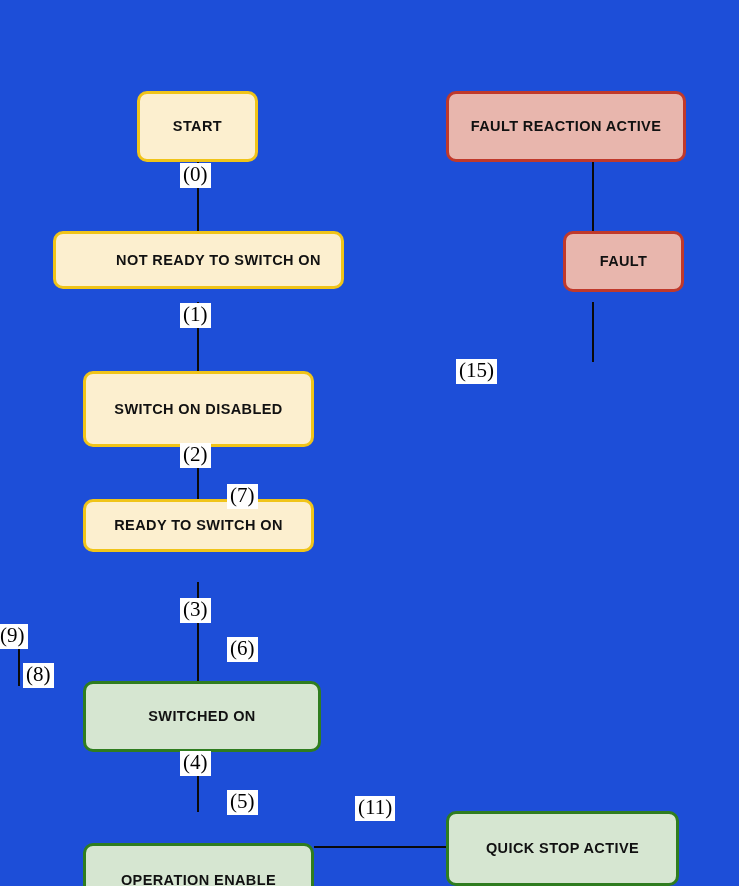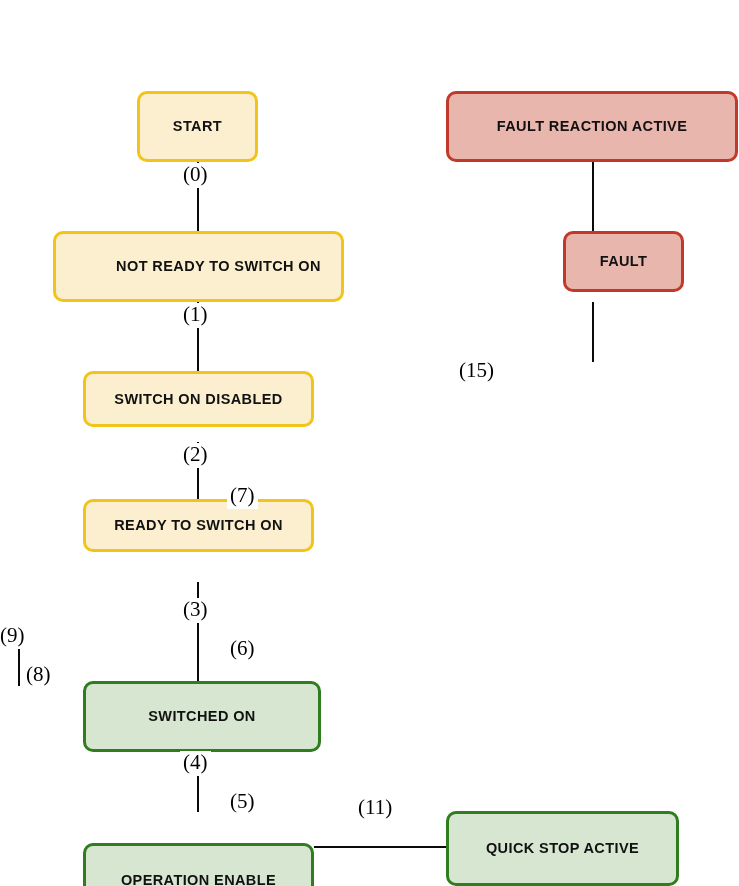--- a/index.html
+++ b/index.html
@@ -56,49 +56,49 @@
     box-sizing: border-box;
   }
   .connector {
     position: absolute;
     background: #0a0a0a;
   }
 </style>
 </head>
 <body>
 
-<div id="canvas" style="background: #ffffff;">
+<div id="canvas" style="background: #1d4ed8;">
 
   <div class="connectors-layer">
       <div class="connector" style="left: 197px; top: 162px; width: 2px; height: 70px;"></div>
       <div class="connector" style="left: 197px; top: 302px; width: 2px; height: 70px;"></div>
       <div class="connector" style="left: 197px; top: 442px; width: 2px; height: 70px;"></div>
       <div class="connector" style="left: 197px; top: 582px; width: 2px; height: 100px;"></div>
       <div class="connector" style="left: 197px; top: 752px; width: 2px; height: 60px;"></div>
       <div class="connector" style="left: 592px; top: 162px; width: 2px; height: 70px;"></div>
       <div class="connector" style="left: 592px; top: 302px; width: 2px; height: 60px;"></div>
       <div class="connector" style="left: 314px; top: 846px; width: 133px; height: 2px;"></div>
       <div class="connector" style="left: 18px; top: 648px; width: 2px; height: 38px;"></div>
       <div class="connector" style="left: 45px; top: 686px; width: 2px; height: 2px;"></div>
     </div>
 
   <div class="states-layer">
       <div class="state-box state-yellow" style="left: 137px; top: 91px; width: 121px; height: 71px;">
         <span>START</span>
       </div>
-      <div class="state-box state-red" style="left: 446px; top: 91px; width: 292px; height: 71px;">
+      <div class="state-box state-red" style="left: 446px; top: 91px; width: 240px; height: 71px;">
         <span>FAULT REACTION ACTIVE</span>
       </div>
-      <div class="state-box state-yellow" style="left: 53px; top: 231px; width: 291px; height: 71px; padding-left: 48px;">
+      <div class="state-box state-yellow" style="left: 53px; top: 231px; width: 291px; height: 58px; padding-left: 48px;">
         <span>NOT READY TO SWITCH ON</span>
       </div>
       <div class="state-box state-red" style="left: 563px; top: 231px; width: 121px; height: 61px;">
         <span>FAULT</span>
       </div>
-      <div class="state-box state-yellow" style="left: 83px; top: 371px; width: 231px; height: 56px;">
+      <div class="state-box state-yellow" style="left: 83px; top: 371px; width: 231px; height: 76px;">
         <span>SWITCH ON DISABLED</span>
       </div>
       <div class="state-box state-yellow" style="left: 83px; top: 499px; width: 231px; height: 53px;">
         <span>READY TO SWITCH ON</span>
       </div>
       <div class="state-box state-green" style="left: 83px; top: 681px; width: 238px; height: 71px;">
         <span>SWITCHED ON</span>
       </div>
       <div class="state-box state-green" style="left: 83px; top: 811px; width: 231px; height: 75px; margin-top: 32px;">
         <span>OPERATION ENABLE</span>

